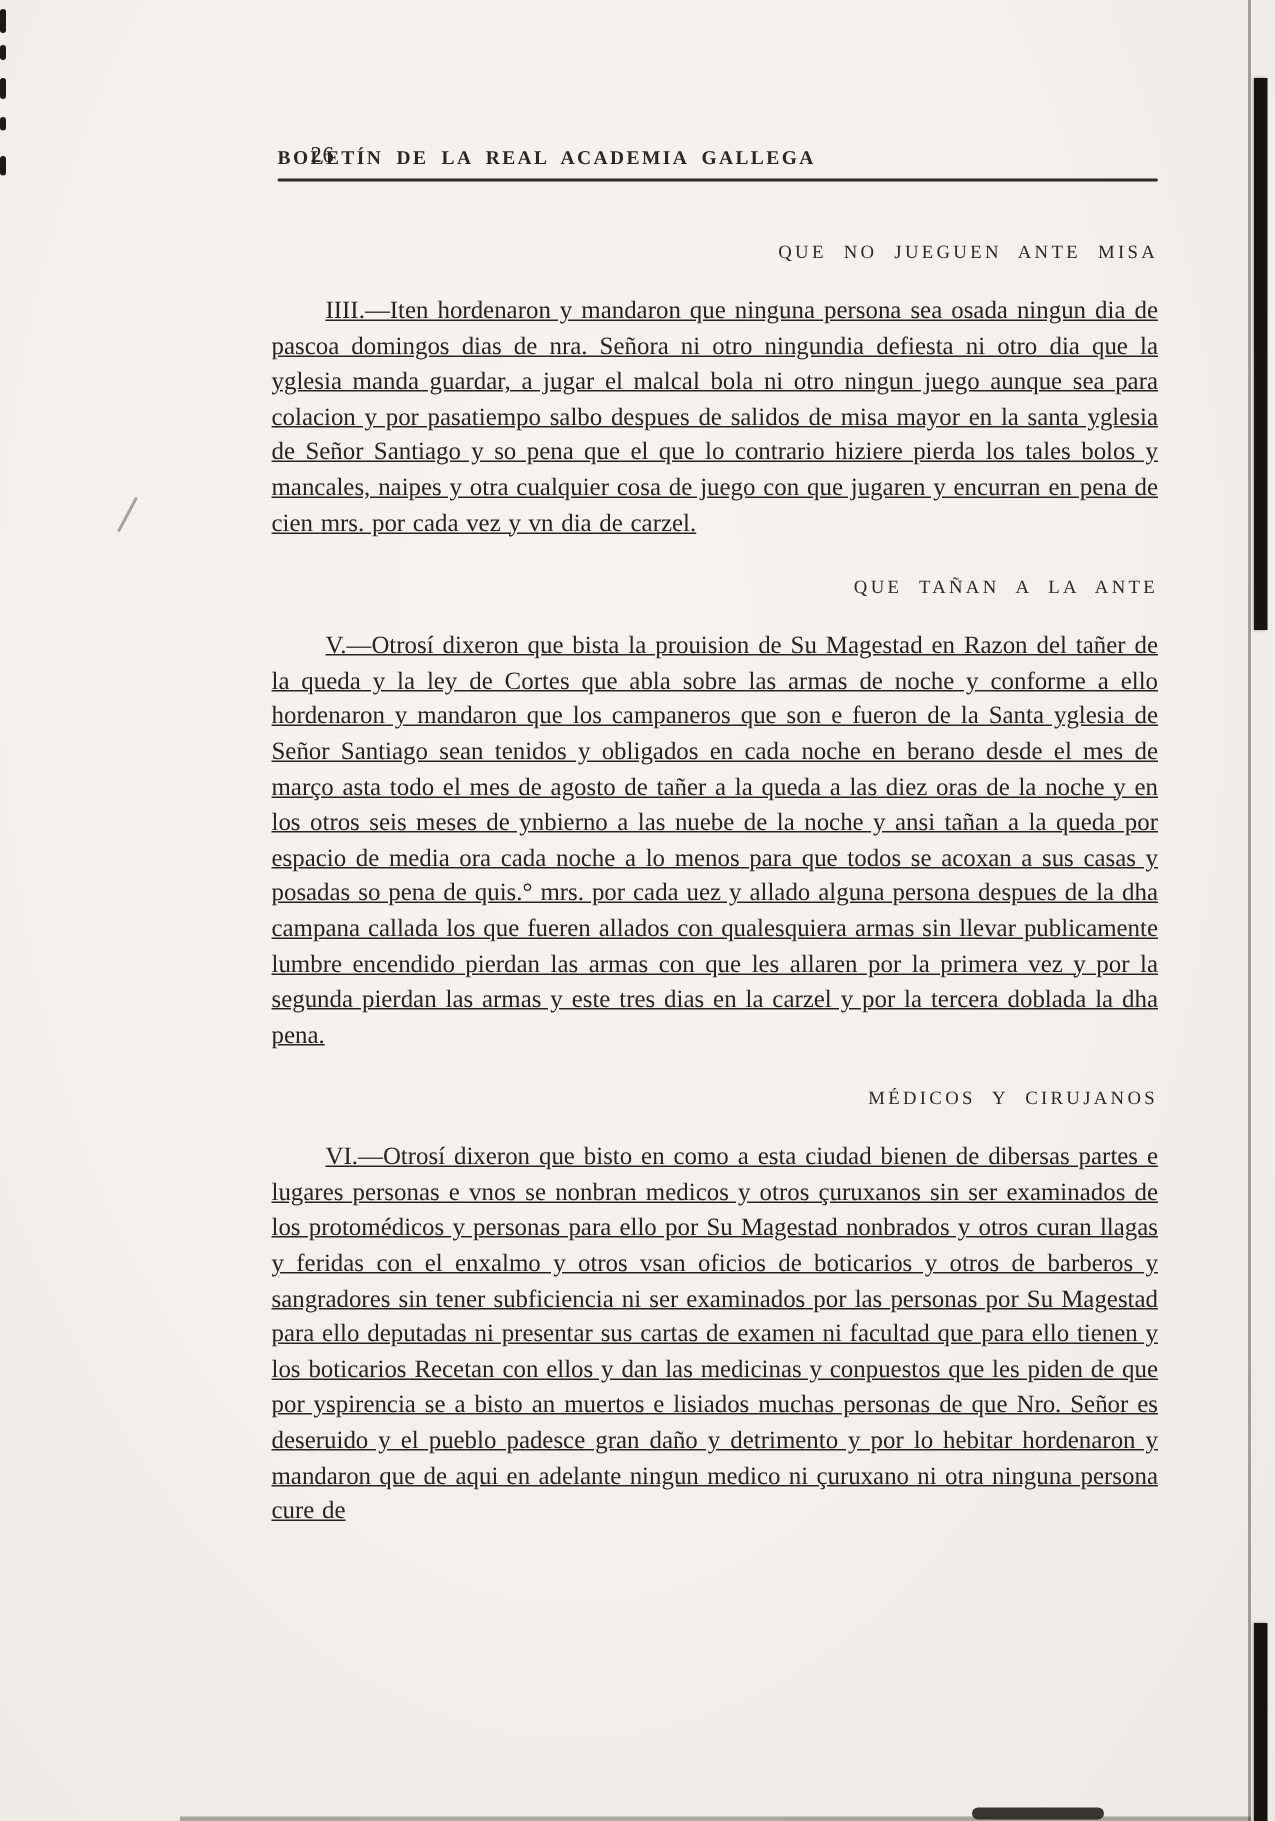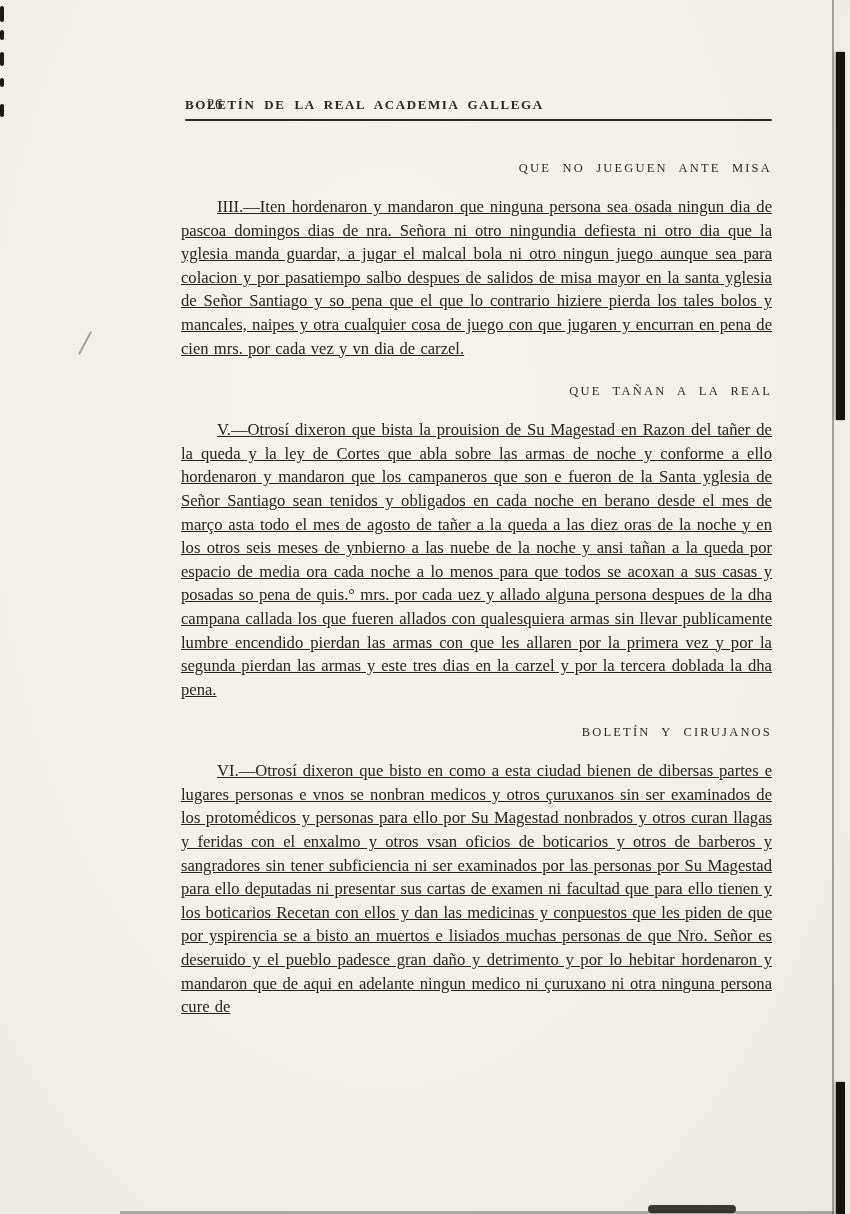--- a/index.html
+++ b/index.html
@@ -134,26 +134,26 @@
   <div class="header-rule"></div>
 
   <main class="page-body">
 
     <section>
       <h2 class="section-heading">QUE NO JUEGUEN ANTE MISA</h2>
       <p class="section-text">IIII.—Iten hordenaron y mandaron que ninguna persona sea osada ningun dia de pascoa domingos dias de nra. Señora ni otro ningundia defiesta ni otro dia que la yglesia manda guardar, a jugar el malcal bola ni otro ningun juego aunque sea para colacion y por pasatiempo salbo despues de salidos de misa mayor en la santa yglesia de Señor Santiago y so pena que el que lo contrario hiziere pierda los tales bolos y mancales, naipes y otra cualquier cosa de juego con que jugaren y encurran en pena de cien mrs. por cada vez y vn dia de carzel.</p>
     </section>
 
     <section>
-      <h2 class="section-heading">QUE TAÑAN A LA REAL</h2>
+      <h2 class="section-heading">QUE TAÑAN A LA ANTE</h2>
       <p class="section-text">V.—Otrosí dixeron que bista la prouision de Su Magestad en Razon del tañer de la queda y la ley de Cortes que abla sobre las armas de noche y conforme a ello hordenaron y mandaron que los campaneros que son e fueron de la Santa yglesia de Señor Santiago sean tenidos y obligados en cada noche en berano desde el mes de março asta todo el mes de agosto de tañer a la queda a las diez oras de la noche y en los otros seis meses de ynbierno a las nuebe de la noche y ansi tañan a la queda por espacio de media ora cada noche a lo menos para que todos se acoxan a sus casas y posadas so pena de quis.° mrs. por cada uez y allado alguna persona despues de la dha campana callada los que fueren allados con qualesquiera armas sin llevar publicamente lumbre encendido pierdan las armas con que les allaren por la primera vez y por la segunda pierdan las armas y este tres dias en la carzel y por la tercera doblada la dha pena.</p>
     </section>
 
     <section>
-      <h2 class="section-heading">BOLETÍN Y CIRUJANOS</h2>
+      <h2 class="section-heading">MÉDICOS Y CIRUJANOS</h2>
       <p class="section-text">VI.—Otrosí dixeron que bisto en como a esta ciudad bienen de dibersas partes e lugares personas e vnos se nonbran medicos y otros çuruxanos sin ser examinados de los protomédicos y personas para ello por Su Magestad nonbrados y otros curan llagas y feridas con el enxalmo y otros vsan oficios de boticarios y otros de barberos y sangradores sin tener subficiencia ni ser examinados por las personas por Su Magestad para ello deputadas ni presentar sus cartas de examen ni facultad que para ello tienen y los boticarios Recetan con ellos y dan las medicinas y conpuestos que les piden de que por yspirencia se a bisto an muertos e lisiados muchas personas de que Nro. Señor es deseruido y el pueblo padesce gran daño y detrimento y por lo hebitar hordenaron y mandaron que de aqui en adelante ningun medico ni çuruxano ni otra ninguna persona cure de</p>
     </section>
 
   </main>
 
   <div class="artifact right-thin-line"></div>
   <div class="artifact right-bar-top"></div>
   <div class="artifact right-bar-bottom"></div>
   <div class="artifact left-dash d1"></div>
   <div class="artifact left-dash d2"></div>

